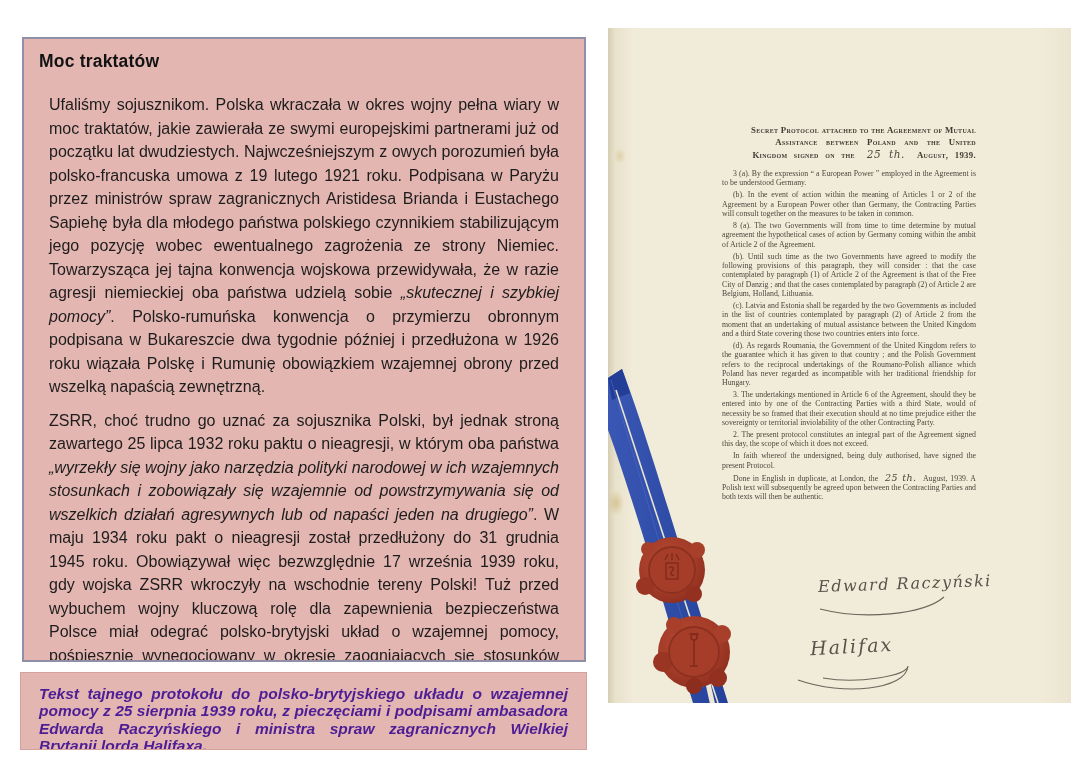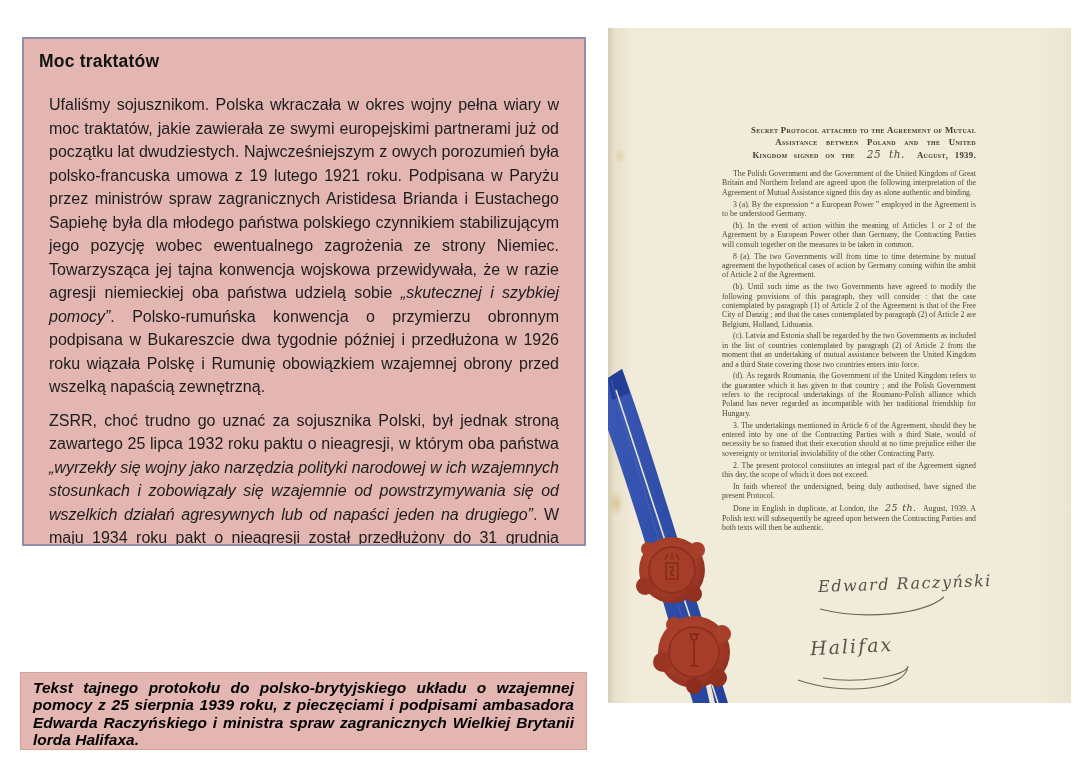--- a/index.html
+++ b/index.html
@@ -2,42 +2,42 @@
 <html><head>
 <meta charset="utf-8">
 <style>
   html,body{margin:0;padding:0;}
   body{
     width:1079px;height:765px;position:relative;background:#ffffff;
     font-family:"Liberation Sans",sans-serif;overflow:hidden;
   }
   
   .panel{
-    position:absolute;left:22px;top:37px;width:564px;height:509px;
+    position:absolute;left:22px;top:37px;width:564px;height:625px;
     box-sizing:border-box;background:#e4b6b1;border:2px solid #8f90a8;
     padding:10px 15px 8px 15px;overflow:hidden;
   }
   .panel-title{
     font-size:17.5px;font-weight:bold;color:#121212;margin:2px 0 21px 0;
     letter-spacing:.2px;
   }
   .panel-body p{
     margin:10px;font-size:16px;line-height:23.5px;color:#1d1d1d;
     text-align:justify;
   }
   .seg-i{font-style:italic;}
   
   .caption-box{
     position:absolute;left:20px;top:672px;width:567px;height:78px;
     box-sizing:border-box;background:#e4b6b1;border:1px solid #d4a19b;
     padding:6px 12px 4px 12px;overflow:hidden;
   }
   .caption-box p{
-    margin:0;font-size:15.5px;font-weight:bold;font-style:italic;
-    line-height:17.4px;color:#000000;text-align:justify;
+    margin:6px;font-size:15.5px;font-weight:bold;font-style:italic;
+    line-height:17.4px;color:#4c1d95;text-align:justify;
   }
   
   .photo{
     position:absolute;left:608px;top:28px;width:463px;height:675px;
     background:
       linear-gradient(90deg,#d6cdb2 0px,#e8e1cb 7px,#f1ebd9 26px,#f1ebd9 430px,#ebe4d0 463px);
     overflow:hidden;
   }
   .stain{position:absolute;border-radius:50%;pointer-events:none;}
   .stain-a{left:0px;top:462px;width:16px;height:26px;
@@ -95,21 +95,20 @@
   <div class="stain stain-a"></div>
   <div class="stain stain-b"></div>
 
   <div class="doc-text">
     <div class="doc-heading">
       <div class="h-line1">Secret Protocol attached to the Agreement of Mutual</div>
       <div class="h-line2">Assistance between Poland and the United</div>
       <div class="h-line3"><span>Kingdom signed on the</span><span class="hand">25 th.</span><span>August, 1939.</span></div>
     </div>
     <div class="doc-body">
-      <p><span>The Polish Government and the Government of the United Kingdom of Great Britain and Northern Ireland are agreed upon the following interpretation of the Agreement of Mutual Assistance signed this day as alone authentic and binding.</span></p>
       <p><span>3 (a). By the expression “ a European Power ” employed in the Agreement is to be understood Germany.</span></p>
       <p><span>(b). In the event of action within the meaning of Articles 1 or 2 of the Agreement by a European Power other than Germany, the Contracting Parties will consult together on the measures to be taken in common.</span></p>
       <p><span>8 (a). The two Governments will from time to time determine by mutual agreement the hypothetical cases of action by Germany coming within the ambit of Article 2 of the Agreement.</span></p>
       <p><span>(b). Until such time as the two Governments have agreed to modify the following provisions of this paragraph, they will consider : that the case contemplated by paragraph (1) of Article 2 of the Agreement is that of the Free City of Danzig ; and that the cases contemplated by paragraph (2) of Article 2 are Belgium, Holland, Lithuania.</span></p>
       <p><span>(c). Latvia and Estonia shall be regarded by the two Governments as included in the list of countries contemplated by paragraph (2) of Article 2 from the moment that an undertaking of mutual assistance between the United Kingdom and a third State covering those two countries enters into force.</span></p>
       <p><span>(d). As regards Roumania, the Government of the United Kingdom refers to the guarantee which it has given to that country ; and the Polish Government refers to the reciprocal undertakings of the Roumano-Polish alliance which Poland has never regarded as incompatible with her traditional friendship for Hungary.</span></p>
       <p><span>3. The undertakings mentioned in Article 6 of the Agreement, should they be entered into by one of the Contracting Parties with a third State, would of necessity be so framed that their execution should at no time prejudice either the sovereignty or territorial inviolability of the other Contracting Party.</span></p>
       <p><span>2. The present protocol constitutes an integral part of the Agreement signed this day, the scope of which it does not exceed.</span></p>
       <p><span>In faith whereof the undersigned, being duly authorised, have signed the present Protocol.</span></p>
       <p><span>Done in English in duplicate, at London, the </span><span class="seg-h">25 th.</span><span> August, 1939.  A Polish text will subsequently be agreed upon between the Contracting Parties and both texts will then be authentic.</span></p>

